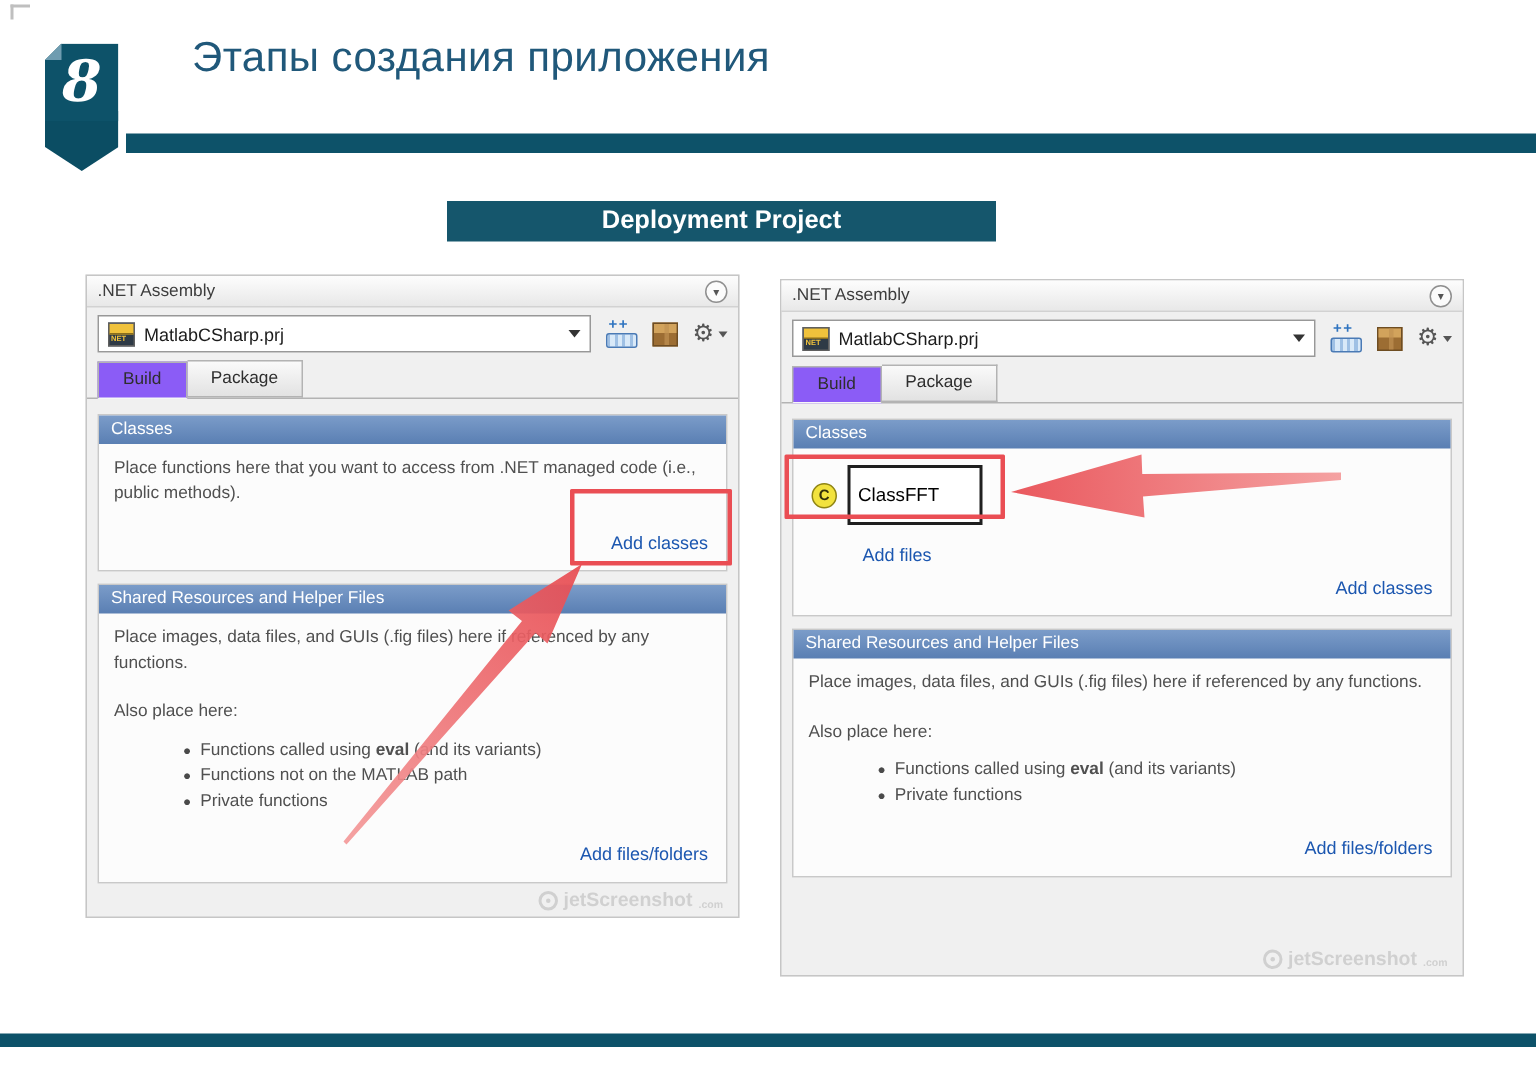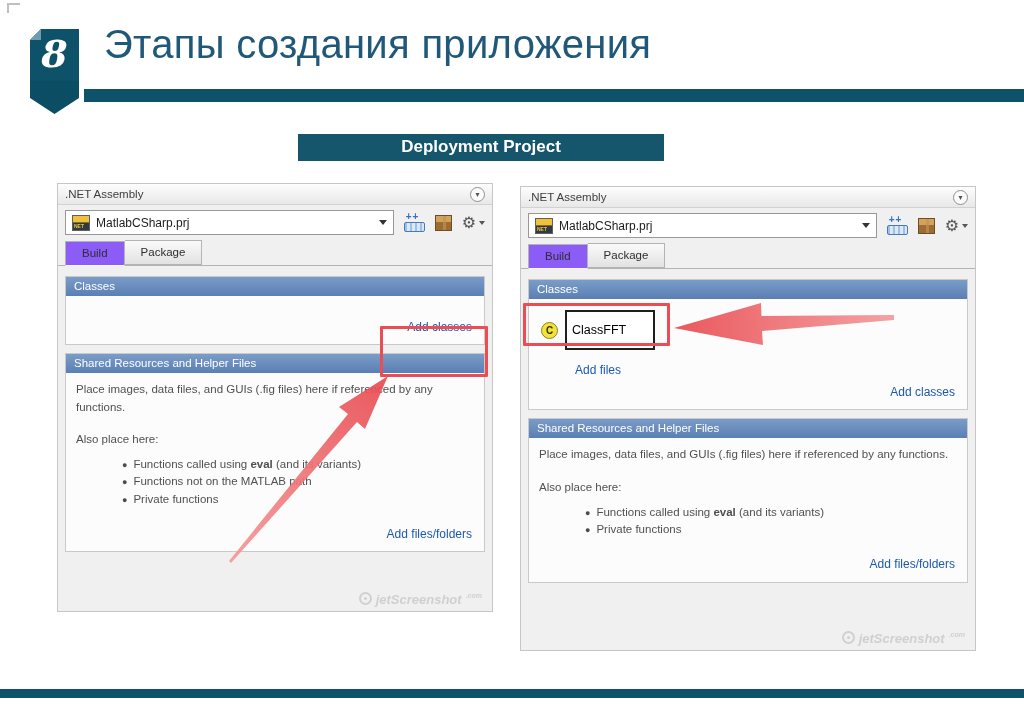--- a/index.html
+++ b/index.html
@@ -12,21 +12,21 @@
   .top-bar { position:absolute; left:84px; top:89px; width:940px; height:13px; background:#0d5269; z-index:1; }
   .ribbon { position:absolute; left:30px; top:74px; width:49px; height:40px; background:#0b4d63;
     clip-path:polygon(0 0,100% 0,100% 60%,50% 100%,0 60%); z-index:2; }
   .page-icon { position:absolute; left:30px; top:29px; width:49px; height:52px; background:#0d5269;
     clip-path:polygon(11px 0,100% 0,100% 100%,0 100%,0 11px); z-index:3;
     display:flex; align-items:center; justify-content:center; }
   .page-fold { position:absolute; left:30px; top:29px; width:0; height:0;
     border-bottom:11px solid #6f9cb0; border-left:11px solid transparent; z-index:4; }
   .slide-num { color:#fff; font-family:"DejaVu Serif",serif; font-style:italic; font-weight:bold;
     font-size:38px; padding-bottom:3px; }
-  .slide-title { position:absolute; left:104px; top:22px; font-size:40px; color:#20587a;
+  .slide-title { position:absolute; left:128px; top:22px; font-size:28px; color:#20587a;
     letter-spacing:.3px; z-index:3;text-align:right; }
 
   .banner { position:absolute; left:298px; top:134px; width:366px; height:27px; background:#15566c;
     color:#fff; font-weight:bold; font-size:17px; text-align:center; line-height:26px; }
 
   
   .win { position:absolute; background:#f0f0f0; border:1px solid #c6c6c6; z-index:4; }
   #win0 { left:57px;  top:183px; width:436px; height:429px; }
   #win1 { left:520px; top:186px; width:456px; height:465px; }
 
@@ -74,22 +74,22 @@
   .blt { color:#4a4a4a; font-size:9px; margin-right:6px; }
   .shared-link-row { margin-top:15px; }
 
   .class-row { display:flex; align-items:center; margin:3px 0 2px 2px; }
   .c-icon { width:17px; height:17px; border-radius:50%; background:#f2e23e; border:1px solid #8f8413;
     color:#33300a; font-size:10px; font-weight:bold; display:flex; align-items:center; justify-content:center; flex:0 0 auto; }
   .c-input { margin-left:7px; width:90px; height:40px; border:2px solid #1f1f1f; font-size:12.5px;
     padding:0 5px; font-family:"Liberation Sans",sans-serif; color:#000; background:#fff; }
   .add-files { margin:9px 0 2px 36px; display:inline-block; }
 
-  .wm { position:absolute; right:10px; bottom:4px; color:#d0d0d0; font-size:13px; font-style:italic;
-    font-weight:bold; display:flex; align-items:flex-start; gap:4px; }
+  .wm { position:absolute; right:10px; bottom:4px; color:#d0d0d0; font-size:13px; 
+    font-weight:bold; display:flex; align-items:flex-end; gap:4px; }
   .wm-logo { width:13px; height:13px; border-radius:50%; border:2px solid #d0d0d0; position:relative; }
   .wm-logo::before { content:""; position:absolute; left:3px; top:3px; width:3px; height:3px; border-radius:50%; background:#d0d0d0; }
   .wm sup { font-size:7px; }
 
   
   .hl-box { position:absolute; border:3px solid #ea4e54; z-index:8; border-radius:1px; }
   #hl0 { left:380px; top:326px; width:108px; height:51px; }
   #hl1 { left:523px; top:303px; width:147px; height:43px; }
   svg.arrows { position:absolute; left:0; top:0; width:1024px; height:723px; z-index:9; pointer-events:none; }
 
@@ -134,20 +134,21 @@
     </div>
   </div>
   <div class="tabs">
     <span class="tab active">Build</span>
     <span class="tab inactive">Package</span>
   </div>
   <div class="tab-body">
     <div class="card">
       <div class="card-h">Classes</div>
       <div class="card-b">
+        <div>Place functions here that you want to access from .NET managed code (i.e., public methods).</div>
         <div class="link-row classes-link-row">
           <a class="link" href="#">Add classes</a>
         </div>
       </div>
     </div>
     <div class="card">
       <div class="card-h">Shared Resources and Helper Files</div>
       <div class="card-b">
         <div>Place images, data files, and GUIs (.fig files) here if referenced by any functions.</div>
         <div class="also">Also place here:</div>

